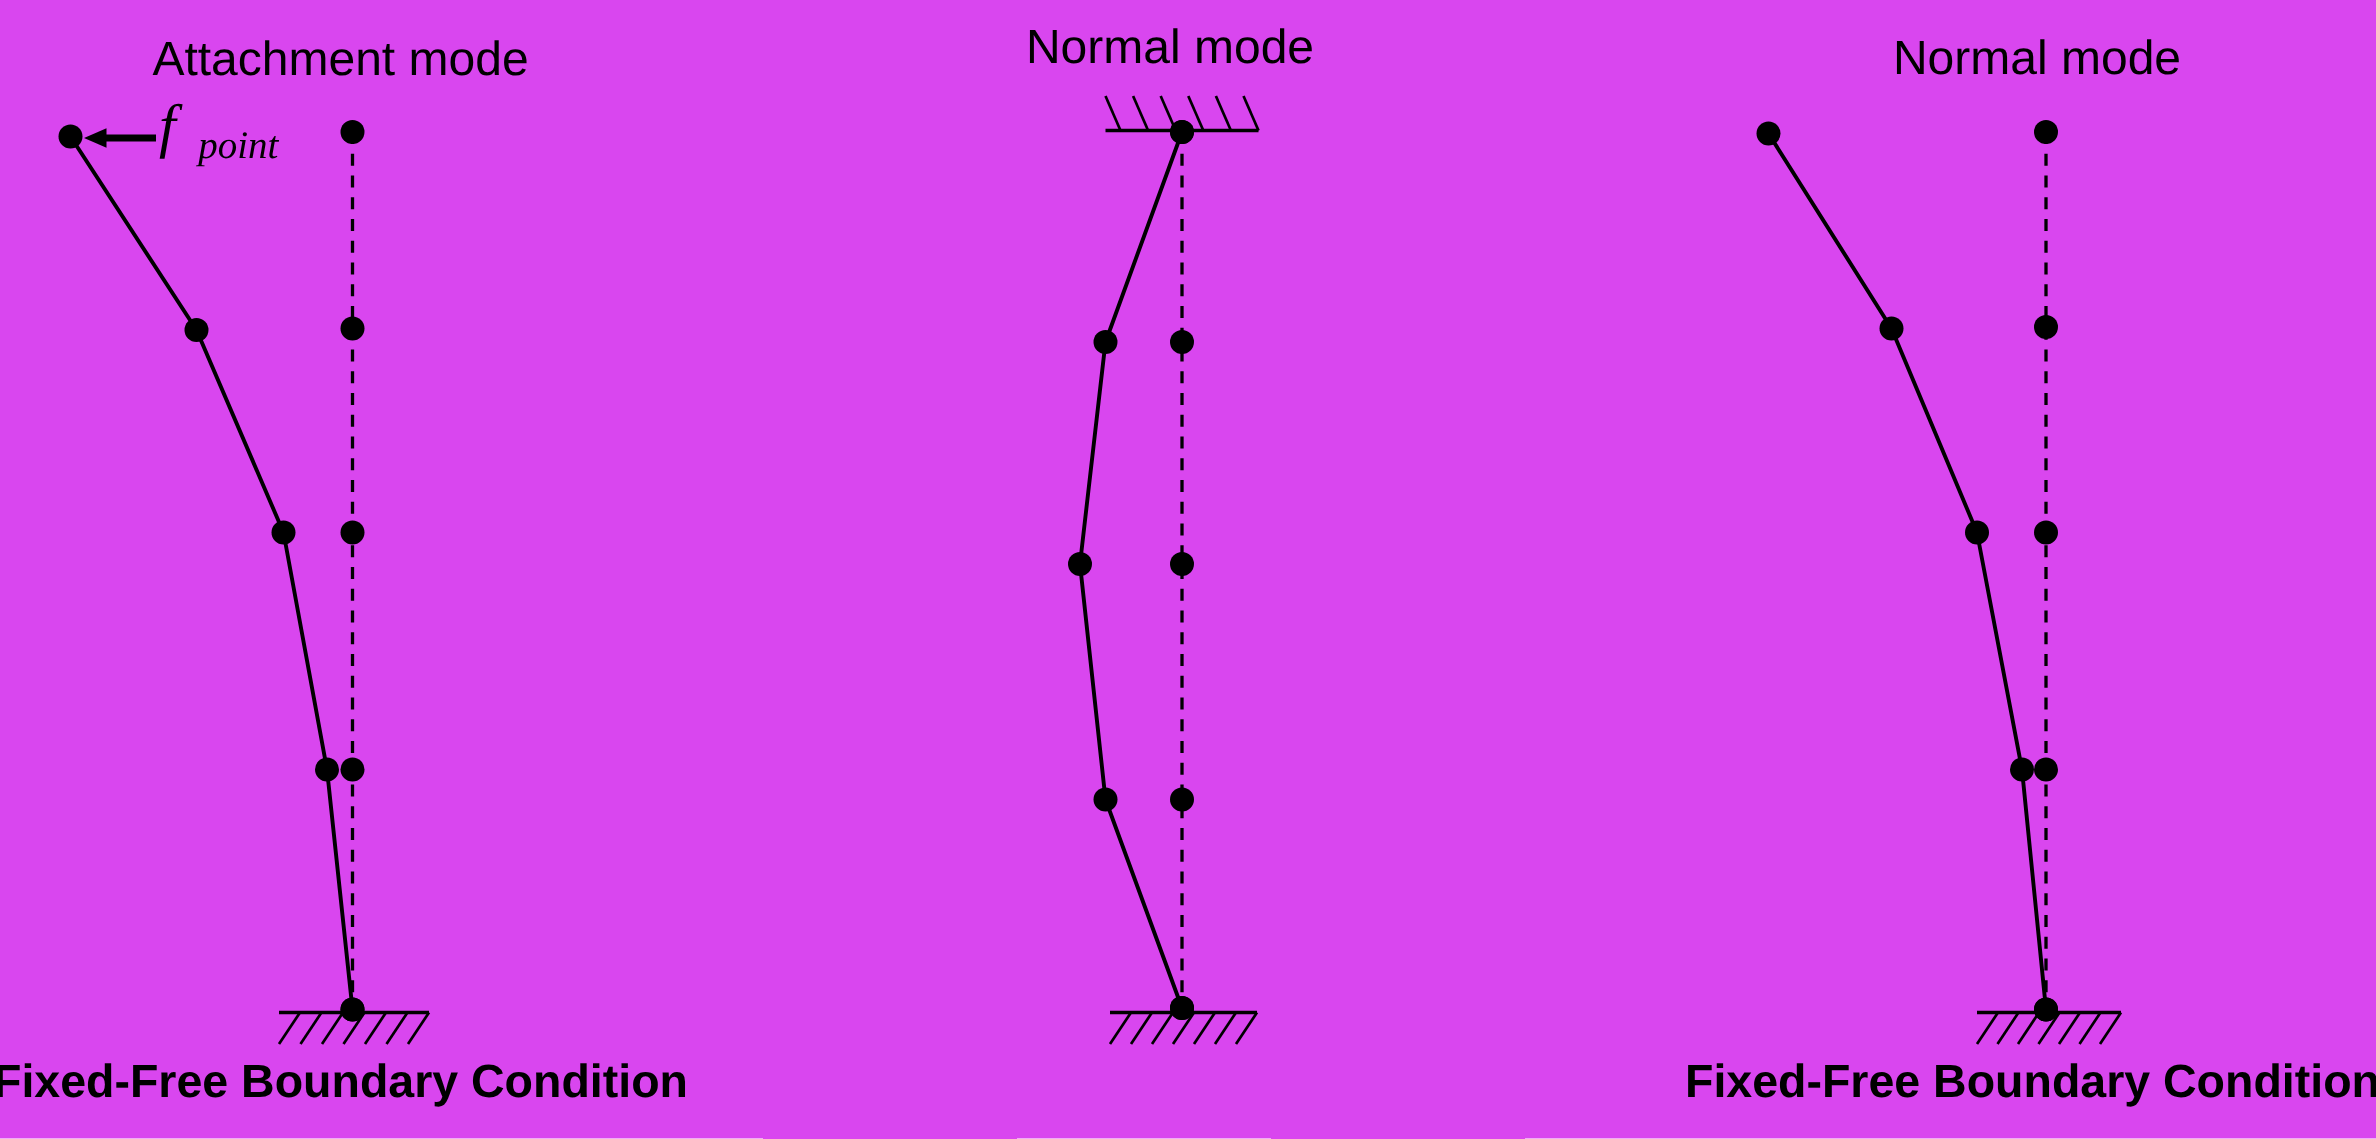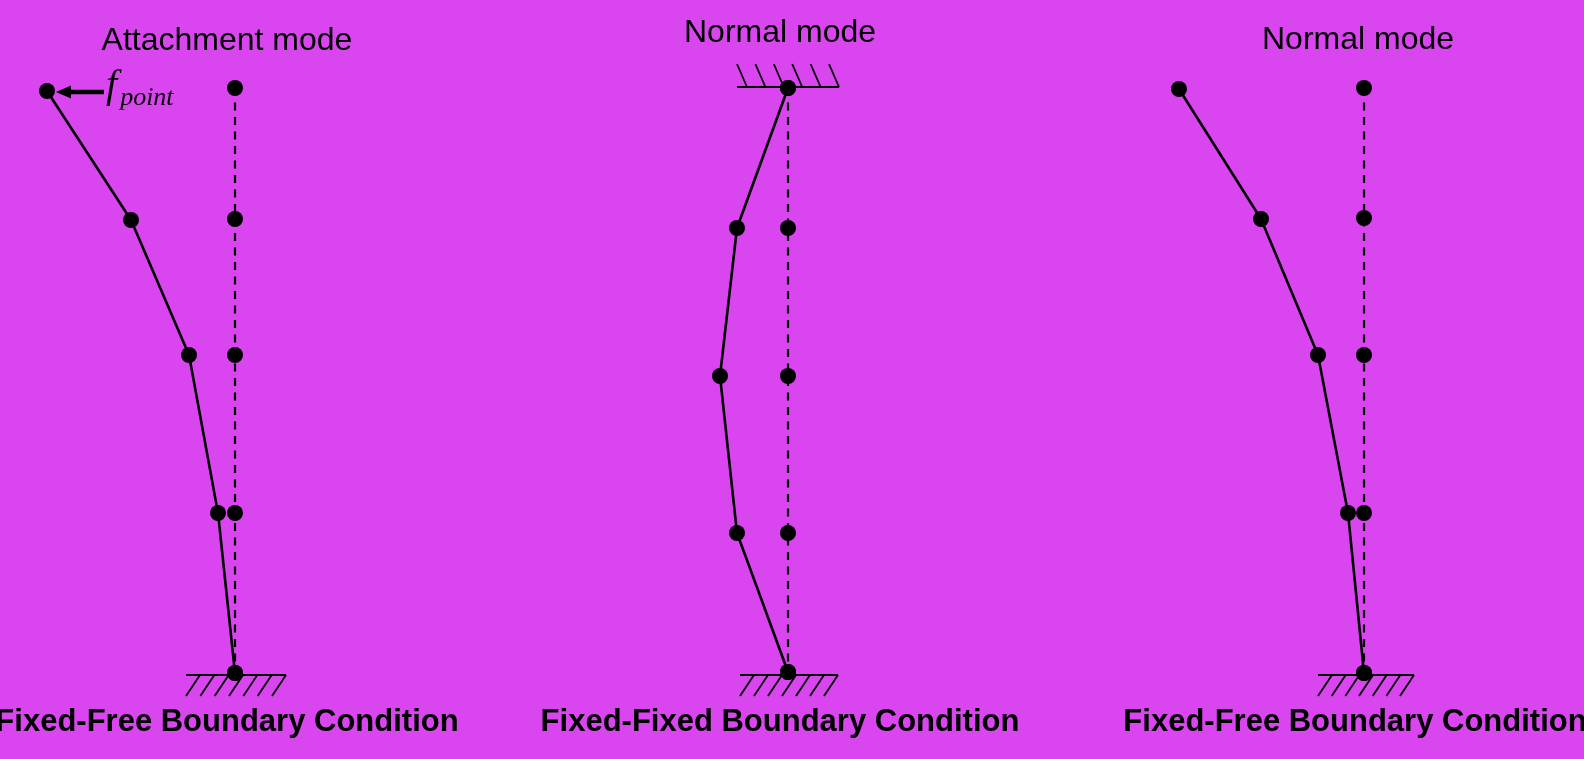--- a/index.html
+++ b/index.html
@@ -2,21 +2,21 @@
 <html><head>
 <meta charset="utf-8">
 <style>
   html,body{margin:0;padding:0;background:#ffffff;}
   .stage{position:relative;width:1584px;height:759px;background:#d946ef;overflow:hidden;}
   svg{position:absolute;left:0;top:0;}
   .txt{position:absolute;color:#000;font-family:"Liberation Sans",sans-serif;line-height:1.05;white-space:nowrap;}
   .title{font-size:32px;}
   .caption{font-size:31px;font-weight:bold;}
   .force-label{position:absolute;color:#000;font-family:"Liberation Serif",serif;font-style:italic;font-size:40px;line-height:1;white-space:nowrap;}
-  .force-label sub{font-size:26px;vertical-align:-0.30em;margin-left:3px;}
+  .force-label sub{font-size:26px;vertical-align:-0.30em;margin-left:15px;}
   .ref{stroke:#000;stroke-width:2.2;stroke-dasharray:8 6.5;fill:none;}
   .shape{stroke:#000;stroke-width:2.6;fill:none;stroke-linejoin:round;stroke-linecap:round;}
   .supline{stroke:#000;stroke-width:2.2;}
   .hatch{stroke:#000;stroke-width:1.8;}
   .arrowshaft{stroke:#000;stroke-width:4.6;}
   .node{fill:#000;}
   .arrowhead{fill:#000;}
 </style>
 </head>
 <body>
@@ -110,15 +110,14 @@
       </g>
     </svg>
 
   <div class="txt title" style="left: 227px; top: 23px; transform: translateX(-50%);">Attachment mode</div>
   <div class="txt title" style="left: 780px; top: 15px; transform: translateX(-50%);">Normal mode</div>
   <div class="txt title" style="left: 1358px; top: 22px; transform: translateX(-50%);">Normal mode</div>
 
   <div class="force-label" style="left: 106px; top: 64px;"><span>f</span><sub>point</sub></div>
 
   <div class="txt caption" style="left: 227px; top: 705px; transform: translateX(-50%);">Fixed-Free Boundary Condition</div>
-  <div class="txt caption" style="left: 780px; top: 705px; transform: translateX(-50%);">Fixed-Fixed Boundary Condition</div>
   <div class="txt caption" style="left: 1355px; top: 705px; transform: translateX(-50%);">Fixed-Free Boundary Condition</div>
 </div>
 
 </body></html>

